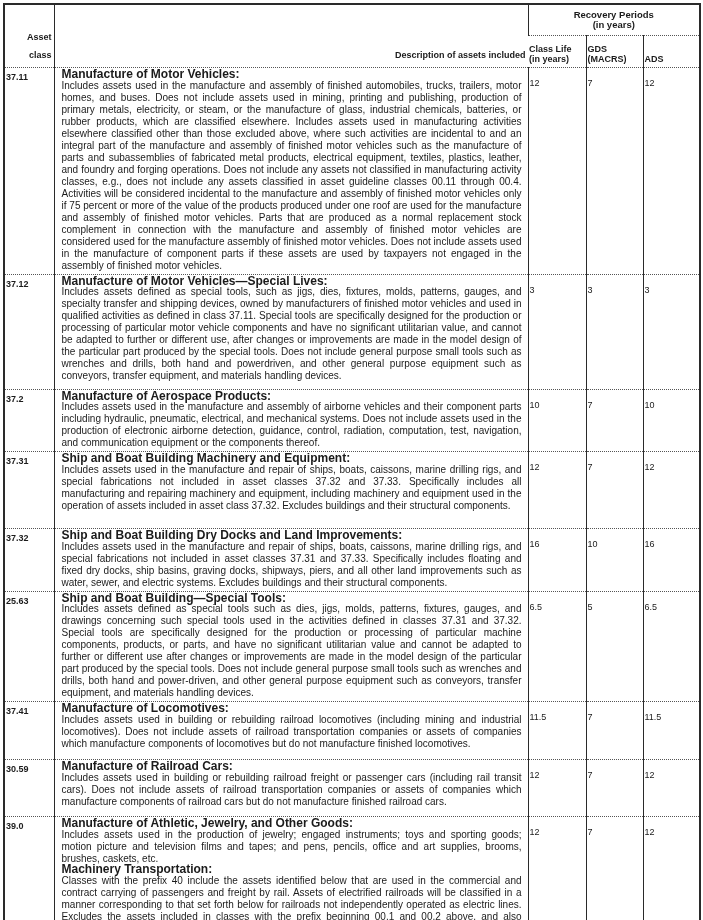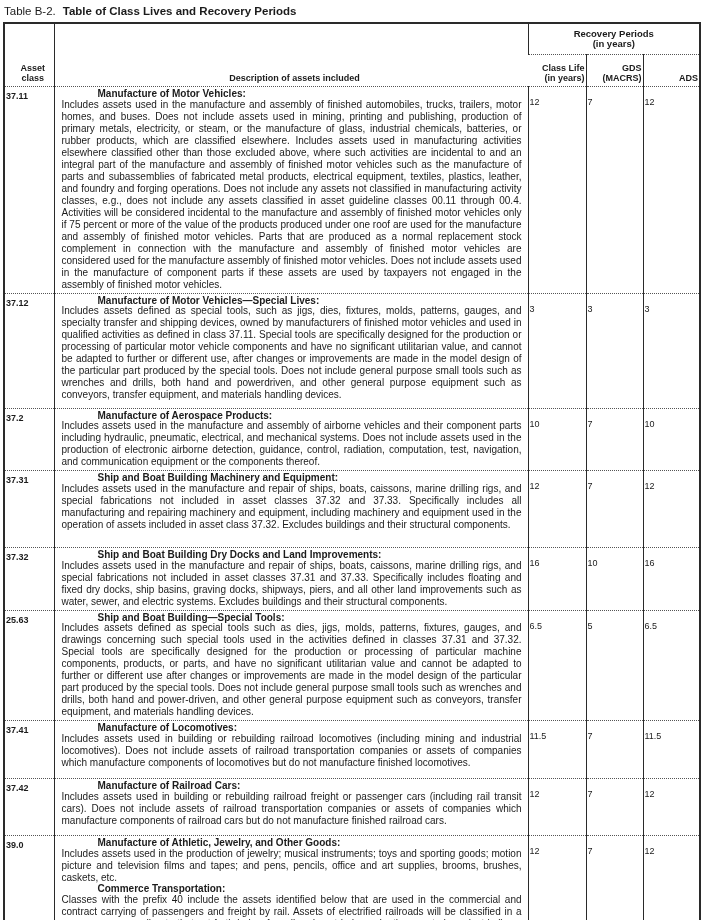--- a/index.html
+++ b/index.html
@@ -25,57 +25,54 @@
   col.c-desc  { width: 474px; }
   col.c-life  { width: 58px; }
   col.c-gds   { width: 57px; }
   col.c-ads   { width: 57px; }
 
   th, td { border-left: 1px solid #2a2a2a; margin: 0; }
   th:first-child, td:first-child { border-left: none; }
 
   thead th { font-size: 9px; font-weight: bold; padding: 0; }
   .th-asset, .th-desc {
-    vertical-align: bottom; text-align: center;
-    padding: 2px 2px 3px 9px; white-space: pre-line; line-height: 10px;
+    vertical-align: bottom; text-align: right;
+    padding: 2px 2px 3px 9px; white-space: pre-line; line-height: 18px;
   }
   .th-rp {
     font-size: 9.5px; vertical-align: middle;
     white-space: pre-line; line-height: 10.5px; height: 26px; padding: 2px 0; margin-left: 8px;
   }
   .th-sub {
-    text-align: right; vertical-align: bottom;
+    text-align: left; vertical-align: bottom;
     white-space: pre-line; line-height: 10px; padding: 2px 1px 3px 1px;
     border-top: 1px dotted #555; height: 26px;
   }
 
   tbody td { border-top: 1px dotted #555; vertical-align: top; }
   .td-asset { text-align: left; font-weight: bold; font-size: 9px; padding-top: 4px; }
   .td-desc  { padding: 2px 6px 2px 7px; }
-  .blk-h { font-weight: bold; font-size: 10px; line-height: 9.6px; margin-left: 36px; }
+  .blk-h { font-weight: bold; font-size: 12px; line-height: 9.6px; }
   .blk-t { font-size: 10px; line-height: 12px; text-align: justify; }
   .td-num { text-align: left; font-size: 9px; padding-top: 10px; }
 
   tbody tr:nth-child(1) { height: 195px; }
   tbody tr:nth-child(2) { height: 115px; }
   tbody tr:nth-child(3) { height: 58px; padding-left: 8px; }
   tbody tr:nth-child(4) { height: 77px; }
   tbody tr:nth-child(5) { height: 57px; }
   tbody tr:nth-child(6) { height: 103px; }
   tbody tr:nth-child(7) { height: 58px; }
   tbody tr:nth-child(8) { height: 57px; }
   tbody tr:nth-child(9) { height: 123px; }
 </style>
 </head>
 <body>
 
 <div class="page">
-  <div class="doc-title">
-    <span class="prefix">Table B-2.</span><span class="main">Table of Class Lives and Recovery Periods</span>
-  </div>
 
   <table class="clr">
     <colgroup>
       <col class="c-asset">
         <col class="c-desc">
         <col class="c-life">
         <col class="c-gds">
         <col class="c-ads">
     </colgroup>
     <thead>
@@ -159,35 +156,35 @@
           <td class="td-asset">37.41</td>
           <td class="td-desc">
             <div class="blk-h">Manufacture of Locomotives:</div>
             <div class="blk-t">Includes assets used in building or rebuilding railroad locomotives (including mining and industrial locomotives). Does not include assets of railroad transportation companies or assets of companies which manufacture components of locomotives but do not manufacture finished locomotives.</div>
           </td>
           <td class="td-num">11.5</td>
           <td class="td-num">7</td>
           <td class="td-num">11.5</td>
         </tr>
         <tr class="body-row">
-          <td class="td-asset">37.42</td>
+          <td class="td-asset">30.59</td>
           <td class="td-desc">
             <div class="blk-h">Manufacture of Railroad Cars:</div>
             <div class="blk-t">Includes assets used in building or rebuilding railroad freight or passenger cars (including rail transit cars). Does not include assets of railroad transportation companies or assets of companies which manufacture components of railroad cars but do not manufacture finished railroad cars.</div>
           </td>
           <td class="td-num">12</td>
           <td class="td-num">7</td>
           <td class="td-num">12</td>
         </tr>
         <tr class="body-row">
           <td class="td-asset">39.0</td>
           <td class="td-desc">
             <div class="blk-h">Manufacture of Athletic, Jewelry, and Other Goods:</div>
-            <div class="blk-t">Includes assets used in the production of jewelry; musical instruments; toys and sporting goods; motion picture and television films and tapes; and pens, pencils, office and art supplies, brooms, brushes, caskets, etc.</div>
-            <div class="blk-h">Commerce Transportation:</div>
+            <div class="blk-t">Includes assets used in the production of jewelry; engaged instruments; toys and sporting goods; motion picture and television films and tapes; and pens, pencils, office and art supplies, brooms, brushes, caskets, etc.</div>
+            <div class="blk-h">Machinery Transportation:</div>
             <div class="blk-t">Classes with the prefix 40 include the assets identified below that are used in the commercial and contract carrying of passengers and freight by rail. Assets of electrified railroads will be classified in a manner corresponding to that set forth below for railroads not independently operated as electric lines. Excludes the assets included in classes with the prefix beginning 00.1 and 00.2 above, and also excludes any non-depreciable assets included in Interstate Commerce Commission accounts enumerated for this class.</div>
           </td>
           <td class="td-num">12</td>
           <td class="td-num">7</td>
           <td class="td-num">12</td>
         </tr>
       </tbody>
   </table>
 </div>
 

